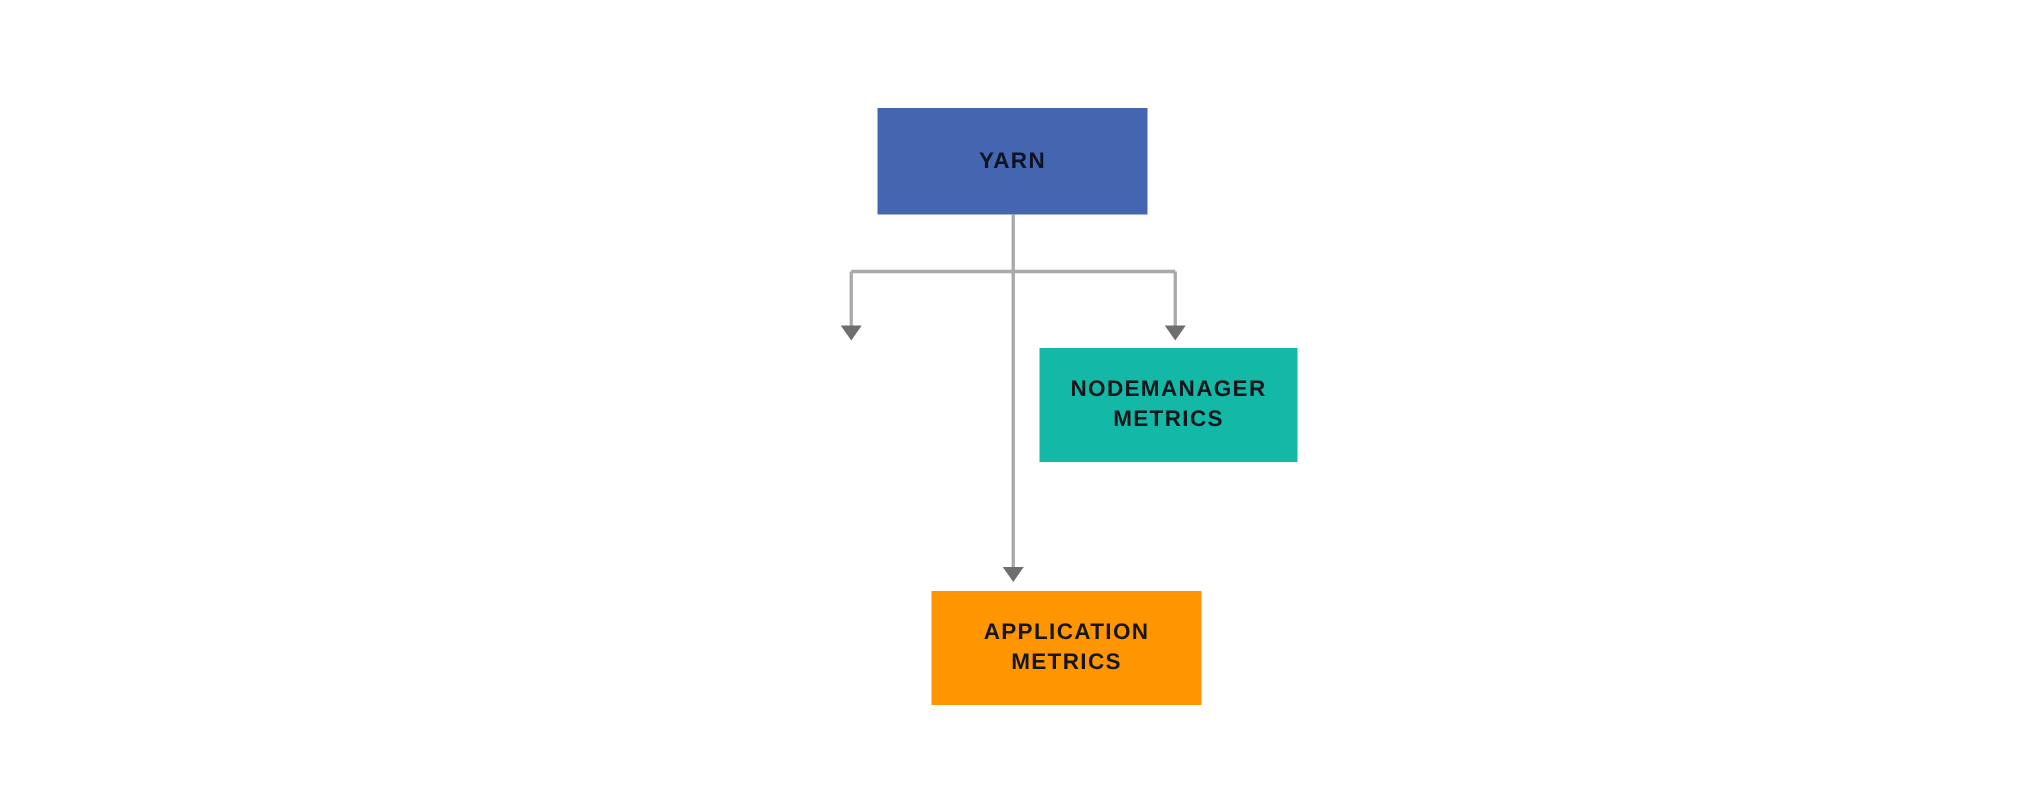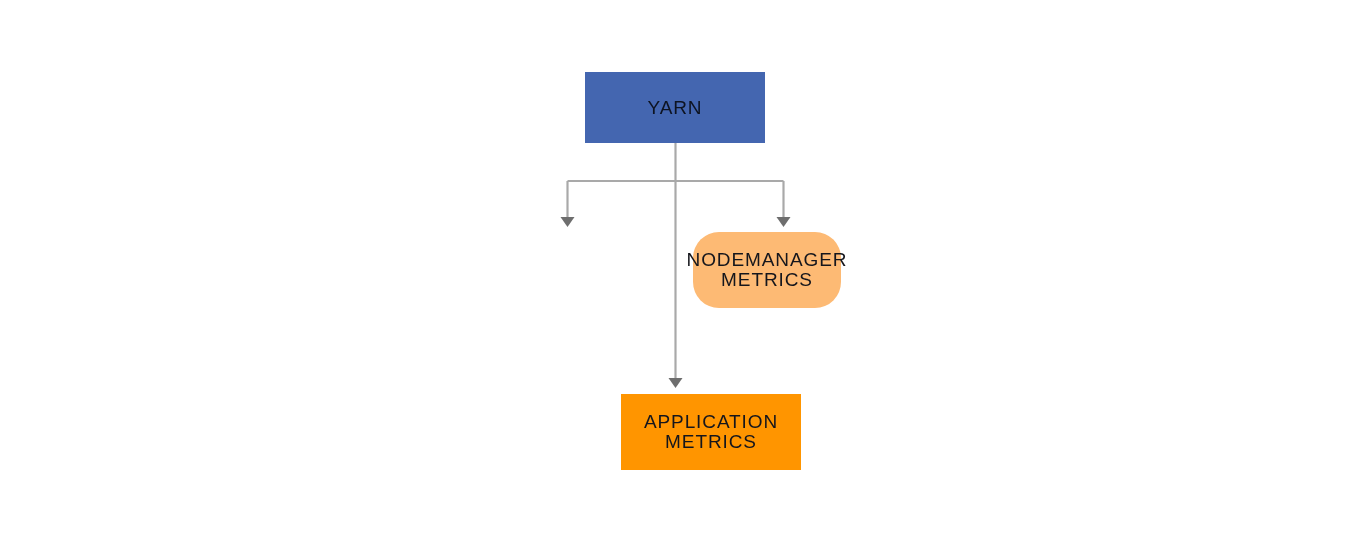--- a/index.html
+++ b/index.html
@@ -31,22 +31,22 @@
   .node {
     position: absolute;
     display: flex;
     align-items: center;
     justify-content: center;
     text-align: center;
     box-sizing: border-box;
     padding: 4px 10px;
   }
   .node-label {
-    font-size: 19px;
-    font-weight: normal;
+    font-size: 15px;
+    font-weight: bold;
     letter-spacing: 0.9px;
     line-height: 20px;
     white-space: pre-line;
   }
   .node-root {
     left: 585px;
     top: 72px;
     width: 180px;
     height: 71px;
     background: #4466b0;
@@ -57,24 +57,23 @@
   .node-cluster {
     left: 477px;
     top: 233px;
     width: 180px;
     height: 74px;
     background: #ff9500;
   }
   .node-nodemanager {
     left: 693px;
     top: 232px;
-    width: 148px;
+    width: 172px;
     height: 76px;
-    background: #fdba74;
-    border-radius: 26px;
+    background: #14b8a6;
   }
   .node-application {
     left: 585px;
     top: 394px;
     width: 180px;
     height: 76px;
     background: #ff9500;
     margin-left: 36px;
   }
   .node-cluster .node-label,

